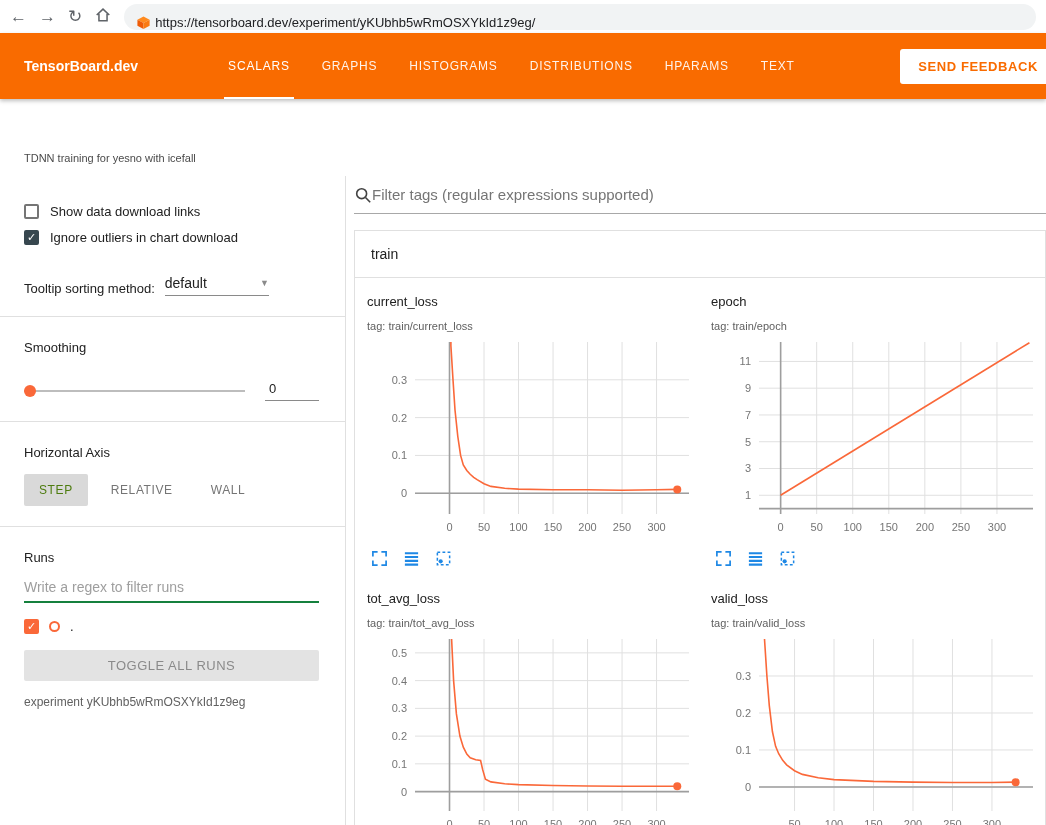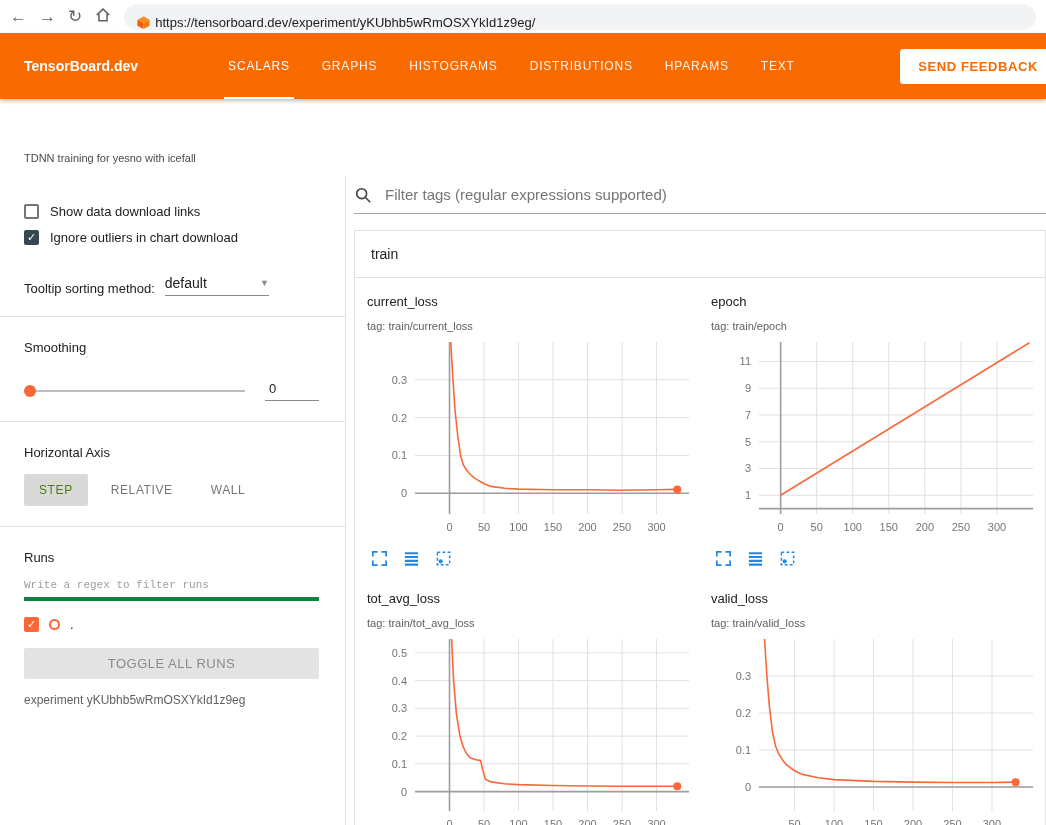--- a/index.html
+++ b/index.html
@@ -37,30 +37,30 @@
   .dropdown .arrow { color:#8a8a8a; font-size:9px; }
   .divider { height:1px; background:#e0e0e0; margin:20px -26px 0 -24px; }
   .side-label { font-size:13px; color:#212121; margin-top:23px; }
   .slider-row { display:flex; align-items:center; margin-top:26px; gap:20px; }
   .slider-track { flex:1; height:2px; background:#bdbdbd; position:relative; cursor:pointer; }
   .slider-thumb { position:absolute; left:0; top:-5px; width:12px; height:12px; border-radius:50%; background:var(--run); cursor:pointer; }
   .slider-value { width:54px; border-bottom:1px solid #8a8a8a; font-size:13px; color:#212121; padding:0 0 4px 4px; }
   .axis-buttons { display:flex; gap:8px; margin-top:14px; align-items:center; }
   .axis-btn { padding:9px 15px; font-size:12px; letter-spacing:.6px; color:#757575; background:transparent; border:none; cursor:pointer; font-family:inherit; }
   .axis-btn.active { background:#d9d9d9; color:#4d7c0f; border-radius:2px; }
-  .runs-input { width:100%; border:none; border-bottom:4px solid #15803d; font-size:11px; padding:6px 0; margin-top:8px; outline:none; color:#212121; font-family:Liberation Mono, monospace; background:transparent; }
+  .runs-input { width:100%; border:none; border-bottom:2px solid #15803d; font-size:14px; padding:6px 0; margin-top:8px; outline:none; color:#212121; font-family:Liberation Sans, sans-serif; background:transparent; }
   .runs-input::placeholder { color:#9e9e9e; }
   .run-row { display:flex; align-items:center; gap:10px; margin-top:16px; font-size:13px; color:#212121; }
   .run-circle { width:11px; height:11px; border:2px solid var(--run); border-radius:50%; flex:0 0 auto; }
   .toggle-btn { display:block; width:100%; margin-top:16px; background:#e3e3e3; border:none; border-radius:2px; padding:8px 0; font-size:13px; letter-spacing:.5px; color:#8a8a8a; cursor:pointer; font-family:inherit; }
   .exp-label { margin-top:14px; font-size:12px; color:#616161; }
 
   
   .main { flex:1; padding-left:8px; overflow:hidden; }
-  .filter-row { display:flex; align-items:center; gap:13px; height:38px; border-bottom:1px solid #a8a8a8; }
+  .filter-row { display:flex; align-items:center; gap:0; height:38px; border-bottom:1px solid #a8a8a8; }
   .filter-input { flex:1; border:none; outline:none; font-size:15px; color:#424242; font-family:inherit; background:transparent; }
   .filter-input::placeholder { color:#757575; }
   .card { margin-top:16px; border:1px solid #e0e0e0; background:#fff; }
   .card-header { padding:15px 16px; font-size:14px; color:#212121; border-bottom:1px solid #e0e0e0; cursor:pointer; }
   .charts-grid { display:grid; grid-template-columns:344px 344px; padding-top:2px; }
   .chart-block { padding:14px 0 10px 12px; }
   .chart-title { font-size:13px; color:#212121; }
   .chart-tag { font-size:11px; color:#5f5f5f; margin-top:11px; }
   .chart-plot { margin-top:2px; }
   .chart-plot svg text { font-family:"Liberation Sans","DejaVu Sans",sans-serif; }

